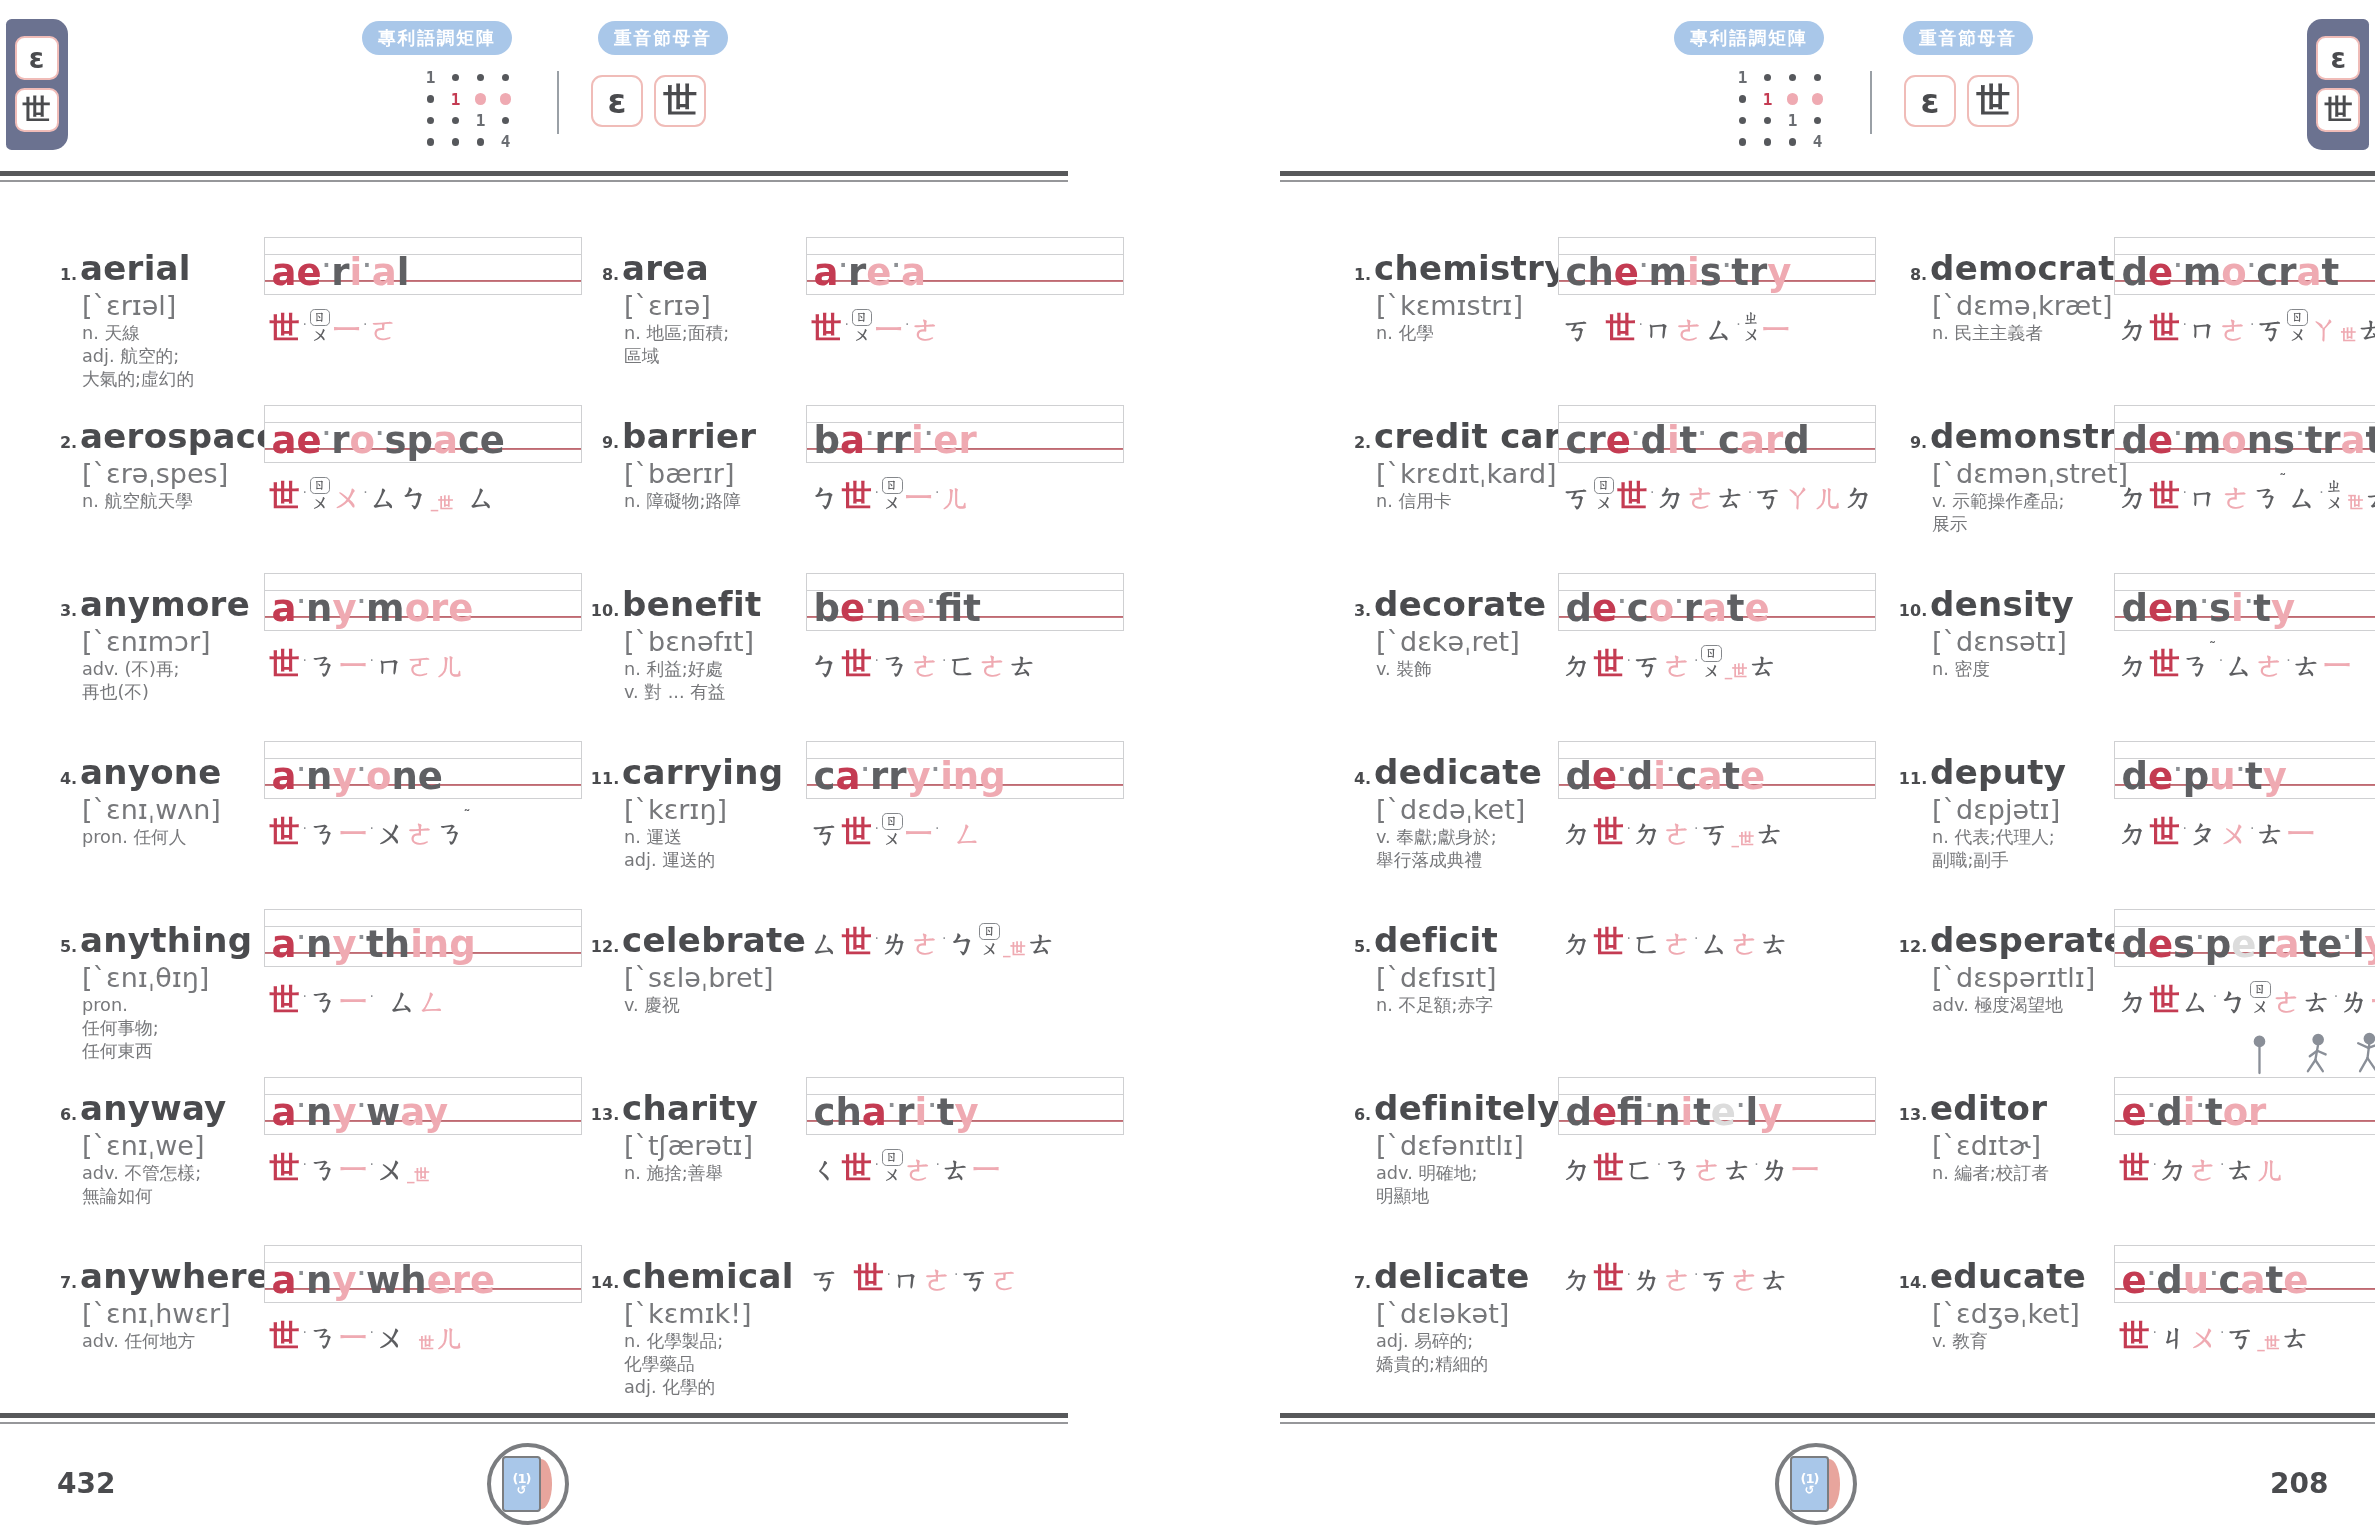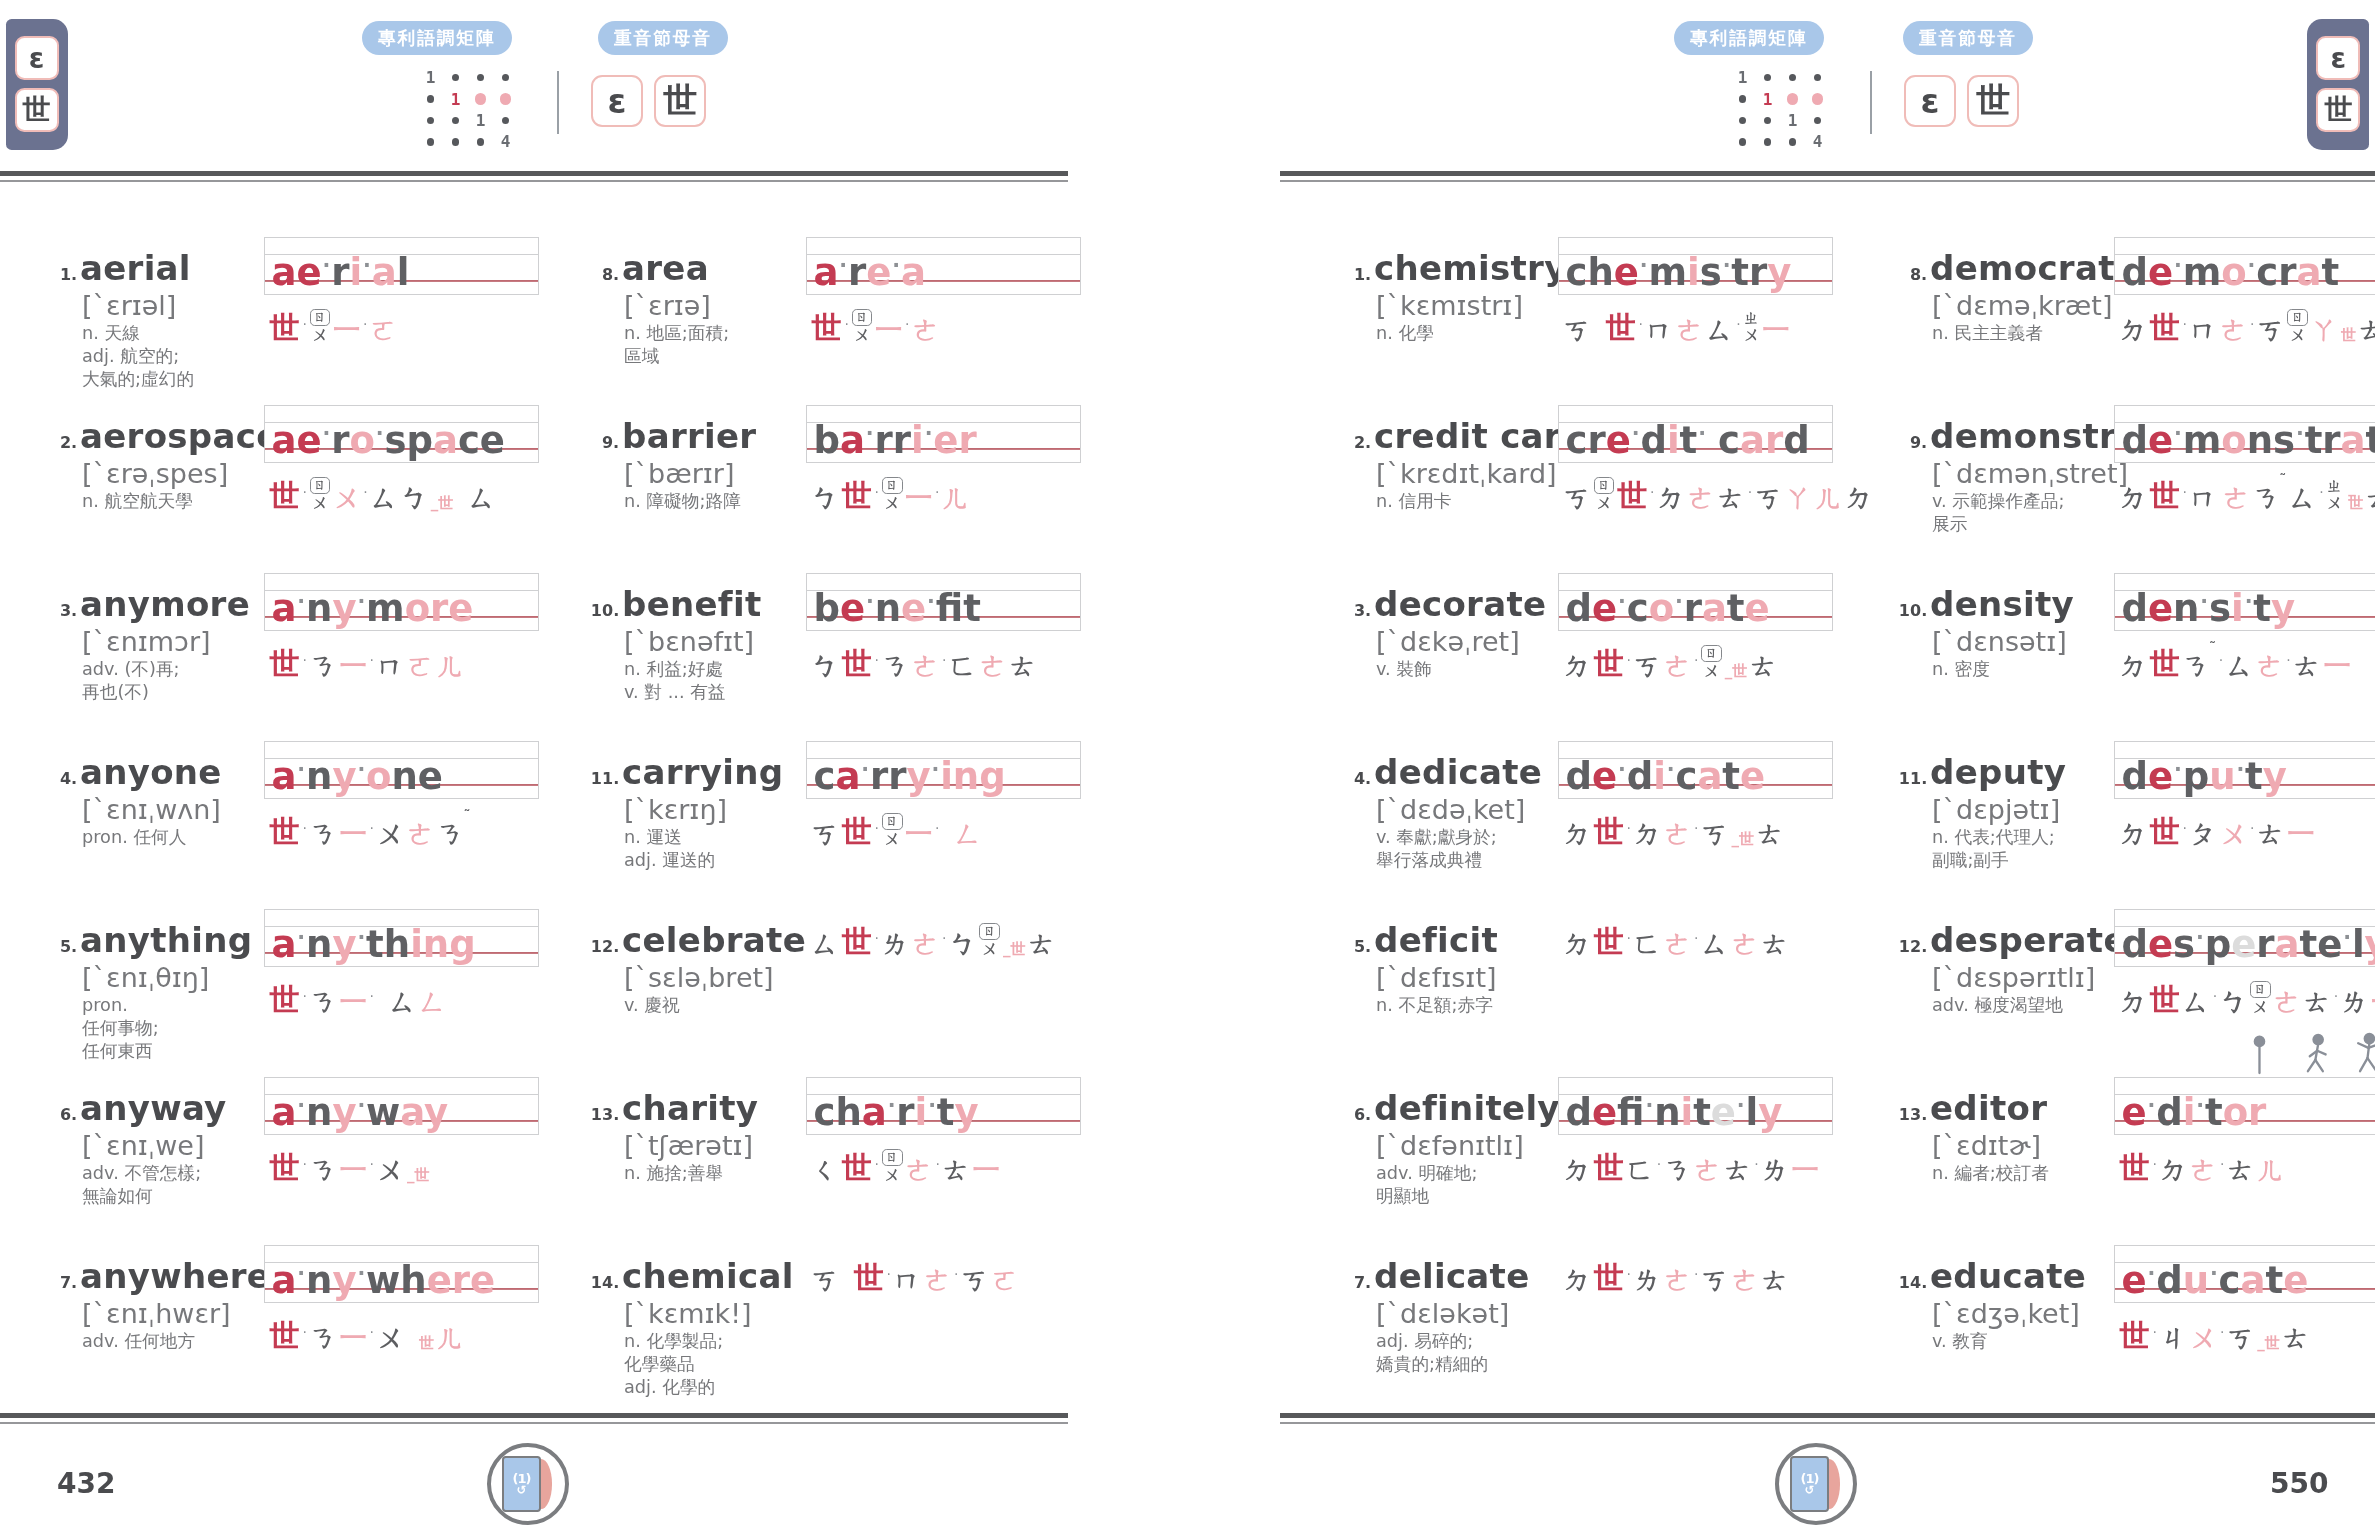--- a/index.html
+++ b/index.html
@@ -55,21 +55,21 @@
     grid-template-columns:1fr 1fr;grid-template-rows:repeat(7,168px);grid-auto-flow:column}
   .entry{display:flex;padding-left:48px}
   #pageR .entry{padding-left:62px}
   .info{width:216px;flex:none;padding-top:13px}
   .wline{display:flex;align-items:baseline}
   .num{width:32px;flex:none;text-align:right;padding-right:2.8px;font-size:16px;font-weight:bold;color:var(--ink)}
   .word{font-size:34px;font-weight:bold;color:var(--ink);white-space:nowrap;letter-spacing:0.3px}
   .ipa{font-size:27px;color:var(--gtx);margin:1.9px 0 0.9px 34px;white-space:nowrap}
   .defs{font-size:17.7px;color:var(--gtx);line-height:1.3;margin-left:34px}
   .phon{flex:none;width:278px;position:relative;padding-top:1.9px}
-  .sylbox{position:relative;width:275px;height:58px;border:1.4px solid var(--boxline);background:#fff;
+  .sylbox{position:relative;width:318px;height:58px;border:1.4px solid var(--boxline);background:#fff;
     background-image:linear-gradient(var(--boxline),var(--boxline)),linear-gradient(var(--baseline),var(--baseline));
     background-size:100% 1.4px,100% 1.9px;background-position:0 16px,0 42px;background-repeat:no-repeat}
   .syltext{position:absolute;left:6.5px;bottom:2.8px;font-size:37px;font-weight:bold;white-space:nowrap;line-height:1}
   .sy-red{color:var(--red)} .sy-gray{color:#5f6063} .sy-pink{color:var(--pink)} .sy-mute{color:#dcdcdc}
   .sy-dot{display:inline-block;color:#8d9094;font-size:20.5px;transform:translateY(-13px);margin:0 0.9px}
   .sy-space{display:inline-block;width:11.2px}
 
   .zyline{margin:9.3px 0 0 5.6px;display:flex;align-items:flex-end;gap:2.8px;height:39px}
   .zy{font-size:27px;line-height:1;font-weight:bold}
   .zy-red{color:var(--red);font-size:30px}
@@ -1113,15 +1113,15 @@
     </div>
   <div class="repeat-btn">
     <div class="book-wrap">
       <div class="book-pink"></div>
       <div class="book-blue">
           <span class="r1">(1)</span>
           <span class="r2">↺</span>
         </div>
     </div>
   </div>
-  <div class="page-num">550</div>
+  <div class="page-num">208</div>
 </div>
 
 
 </body></html>

